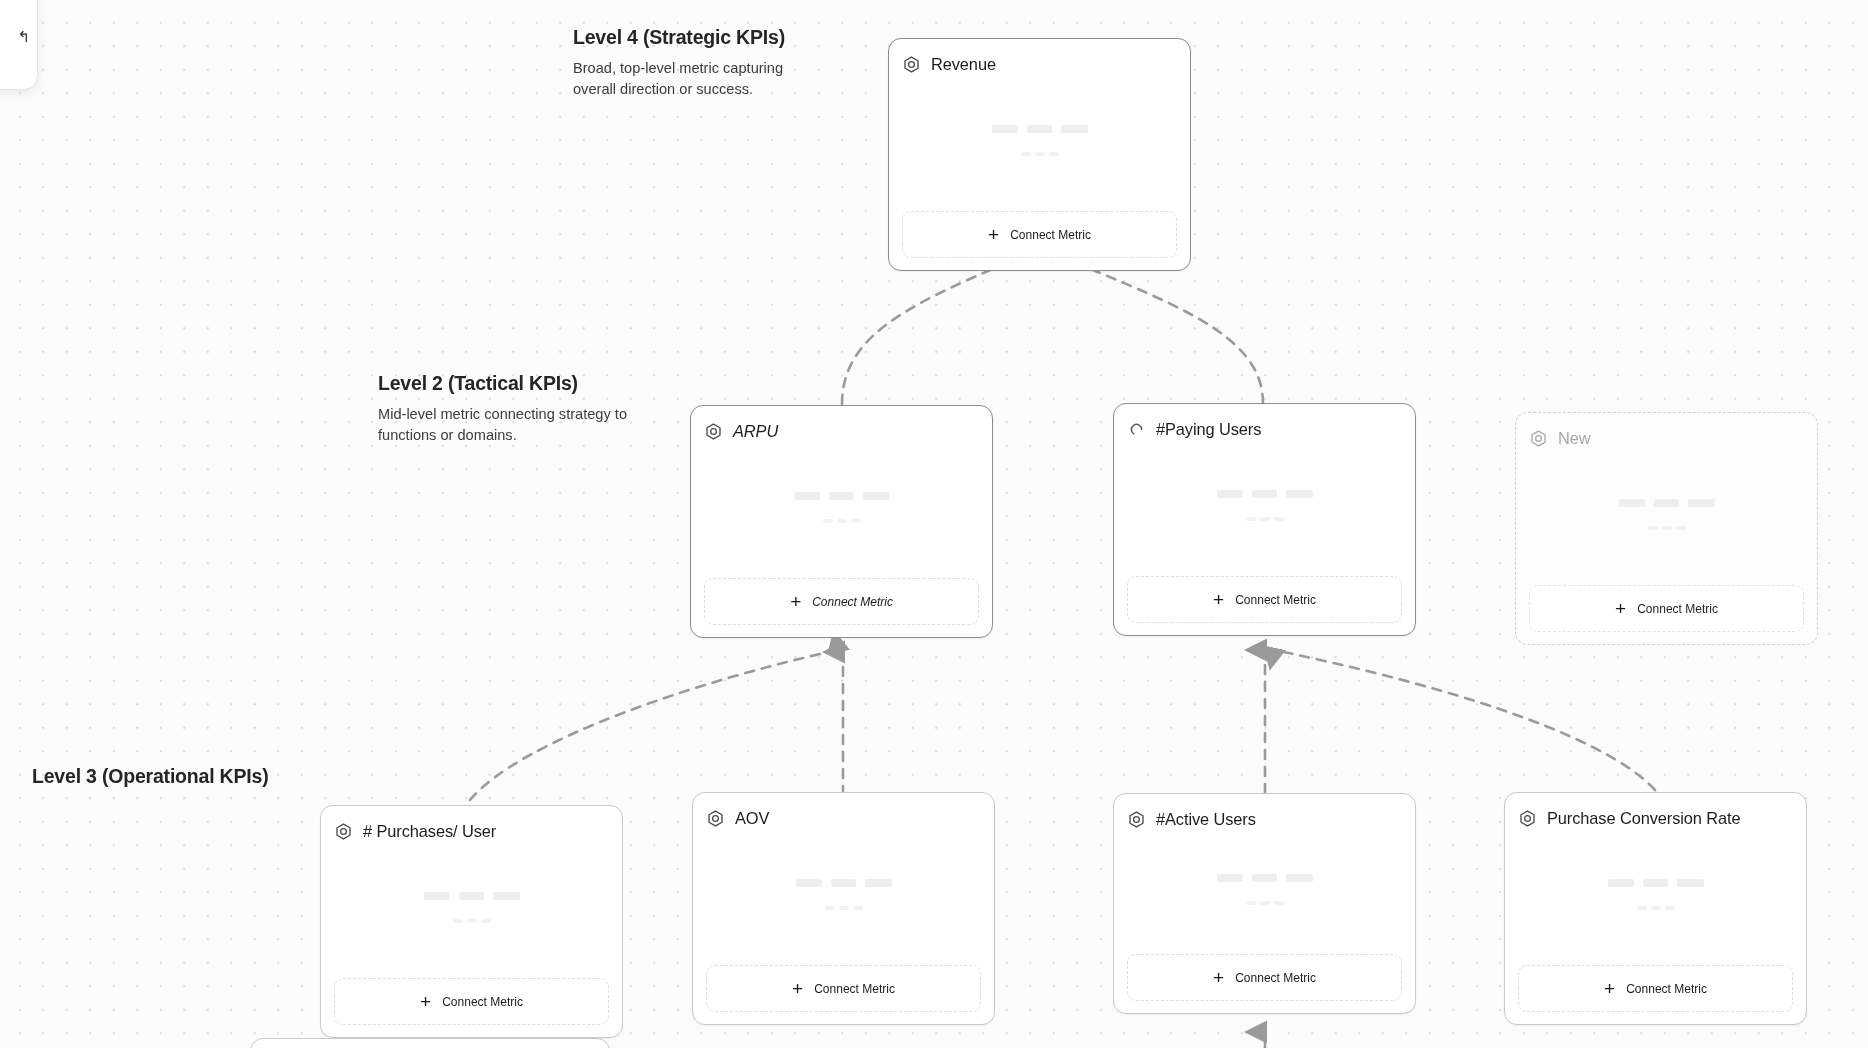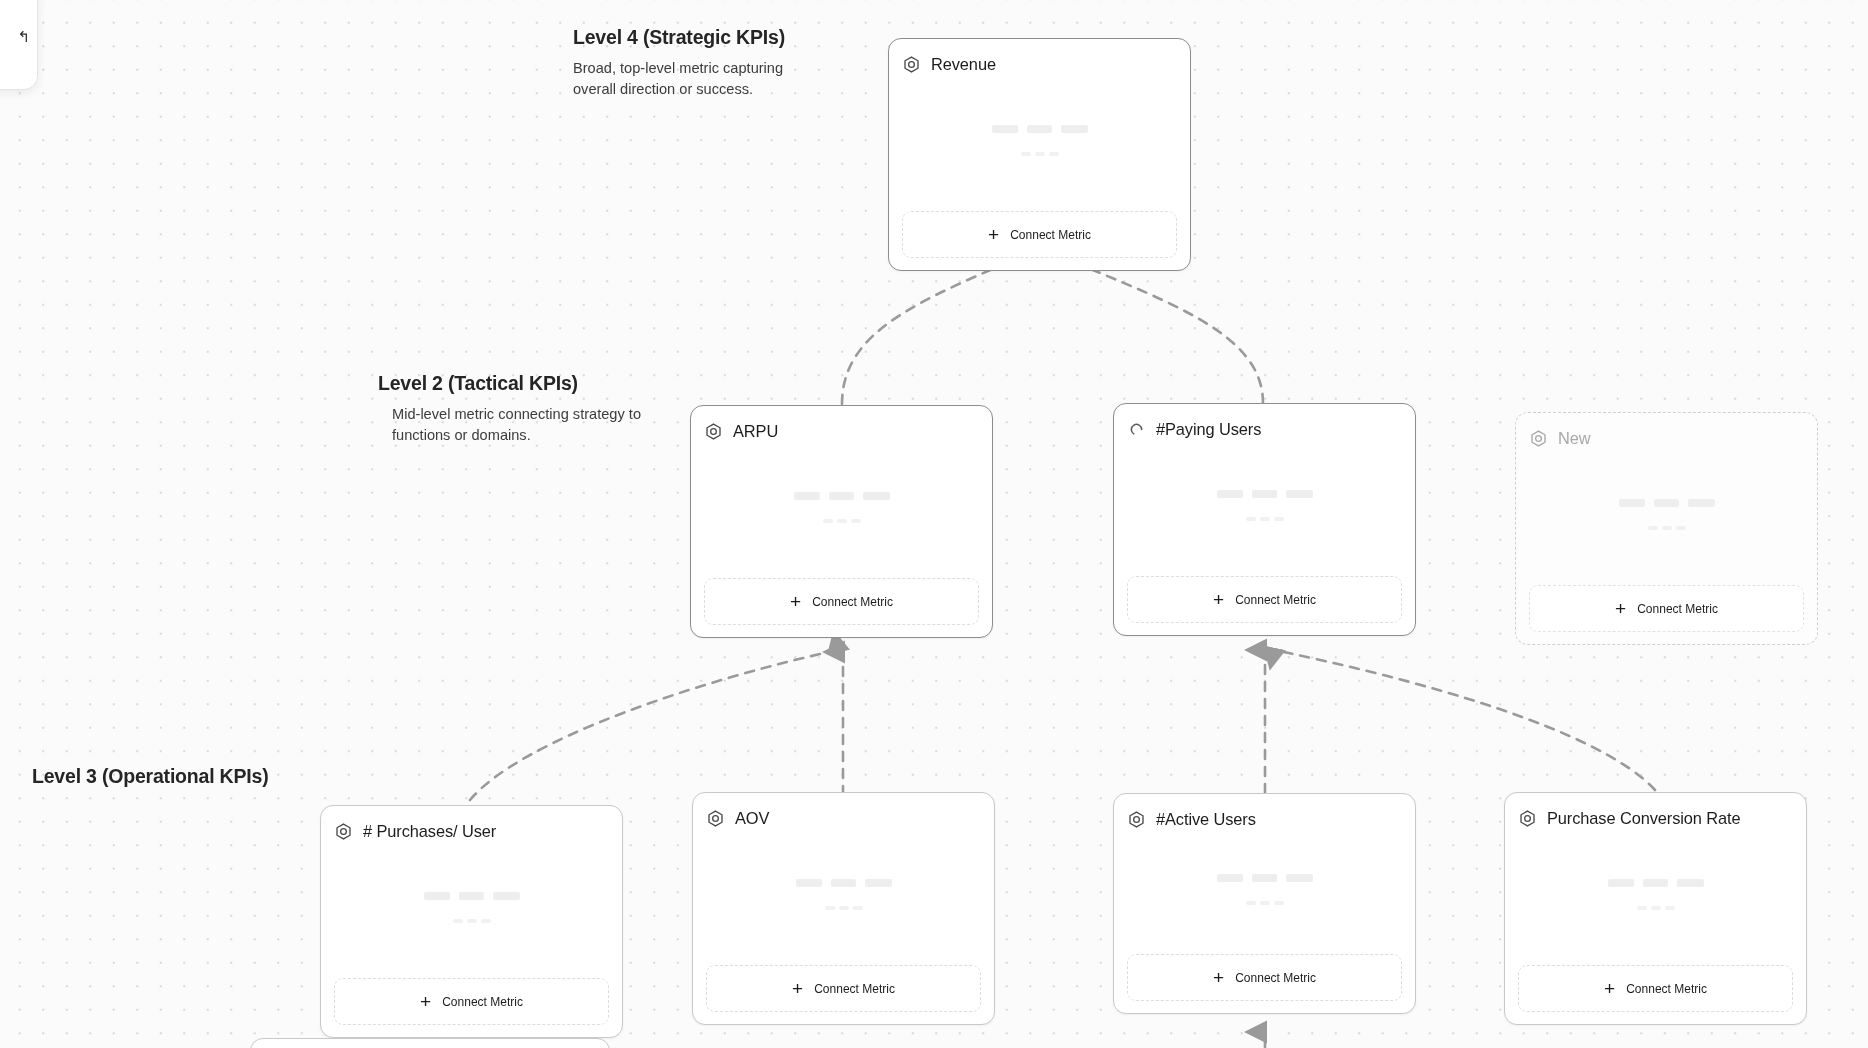--- a/index.html
+++ b/index.html
@@ -128,21 +128,21 @@
     <span class="glyph">↰</span>
   </div>
 
   <div class="level-block" style="left:573px; top:26px;">
     <div class="level-title">Level 4 (Strategic KPIs)</div>
     <div class="level-desc">Broad, top-level metric capturing overall direction or success.</div>
   </div>
 
   <div class="level-block" style="left:378px; top:372px;">
     <div class="level-title">Level 2 (Tactical KPIs)</div>
-    <div class="level-desc" style="margin-left:14px;">Mid-level metric connecting strategy to functions or domains.</div>
+    <div class="level-desc" style="margin-left:0;">Mid-level metric connecting strategy to functions or domains.</div>
   </div>
 
   <div class="level-block" style="left:32px; top:765px;">
     <div class="level-title">Level 3 (Operational KPIs)</div>
   </div>
 
   <div class="card sel" style="left:888px; top:38px; width:303px; height:233px;">
     <div class="card-head">
       <svg class="card-icon" viewBox="0 0 24 24">
         <path d="M12 2.6 L20.2 7.3 L20.2 16.7 L12 21.4 L3.8 16.7 L3.8 7.3 Z" fill="none" stroke="#4a4a4a" stroke-width="1.7"></path>
@@ -161,21 +161,21 @@
         <span class="sk w2"></span>
         <span class="sk w3"></span>
       </div>
     </div>
     <div class="connect-btn">
       <span class="plus">+</span>
       <span class="connect-label">Connect Metric</span>
     </div>
   </div>
 
-  <div class="card sel" style="left:690px; top:405px; width:303px; height:233px;">
+  <div class="card sel" style="left:690px; top:405px; width:303px; height:233px;font-style:italic;">
     <div class="card-head">
       <svg class="card-icon" viewBox="0 0 24 24">
         <path d="M12 2.6 L20.2 7.3 L20.2 16.7 L12 21.4 L3.8 16.7 L3.8 7.3 Z" fill="none" stroke="#4a4a4a" stroke-width="1.7"></path>
         <circle cx="12" cy="12" r="3.6" fill="none" stroke="#4a4a4a" stroke-width="1.7"></circle>
       </svg>
       <span class="card-title">ARPU</span>
     </div>
     <div class="card-body">
       <div class="sk-row">
         <span class="sk w1"></span>

